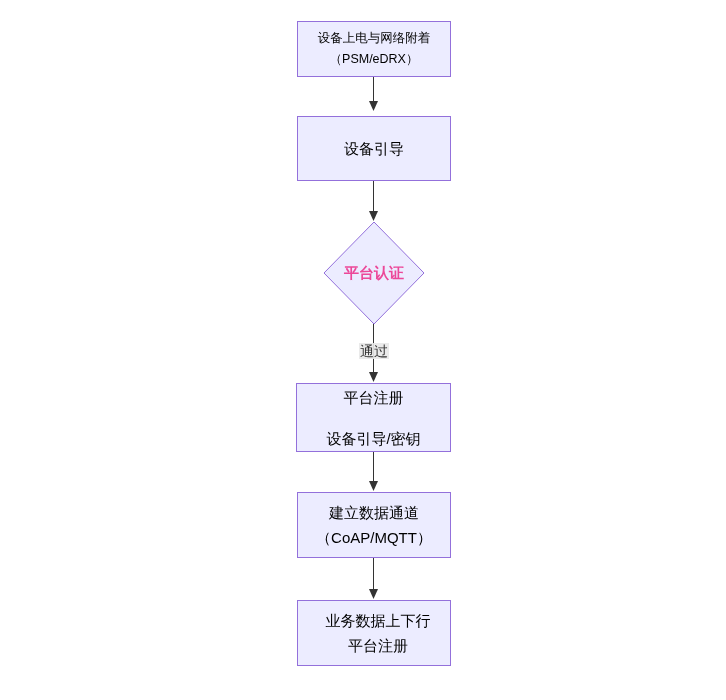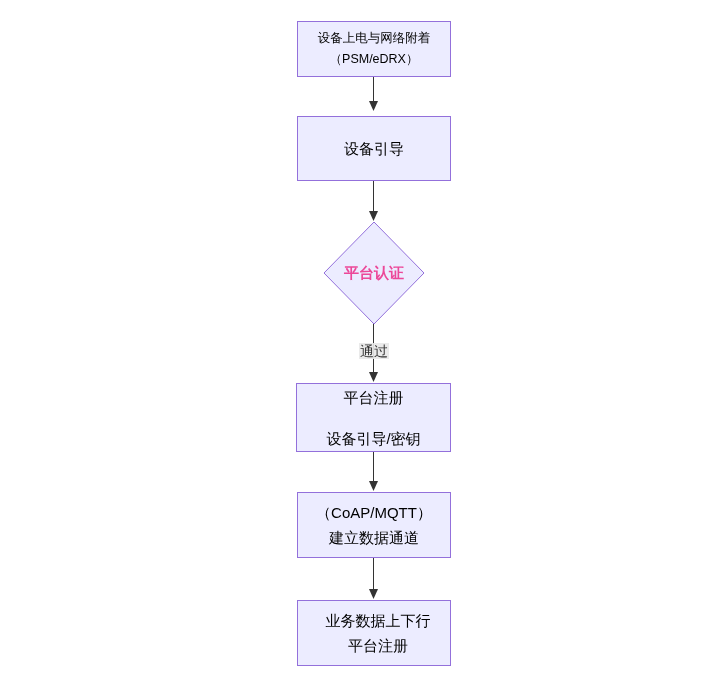--- a/index.html
+++ b/index.html
@@ -104,22 +104,22 @@
   <div class="diamond-label">平台认证</div>
 
   <div class="edge-label">通过</div>
 
   <div class="node node-md" style="left:296px; top:383px; width:155px; height:69px;gap:16px;">
     <div class="node-line">平台注册</div>
     <div class="node-line">设备引导/密钥</div>
   </div>
 
   <div class="node node-md" style="left:297px; top:492px; width:154px; height:66px;">
+    <div class="node-line">建立数据通道</div>
     <div class="node-line">（CoAP/MQTT）</div>
-    <div class="node-line">建立数据通道</div>
   </div>
 
   <div class="node node-md" style="left:297px; top:600px; width:154px; height:66px;padding-left:8px;">
     <div class="node-line">业务数据上下行</div>
     <div class="node-line">平台注册</div>
   </div>
 
 </div>
 
 </body></html>

